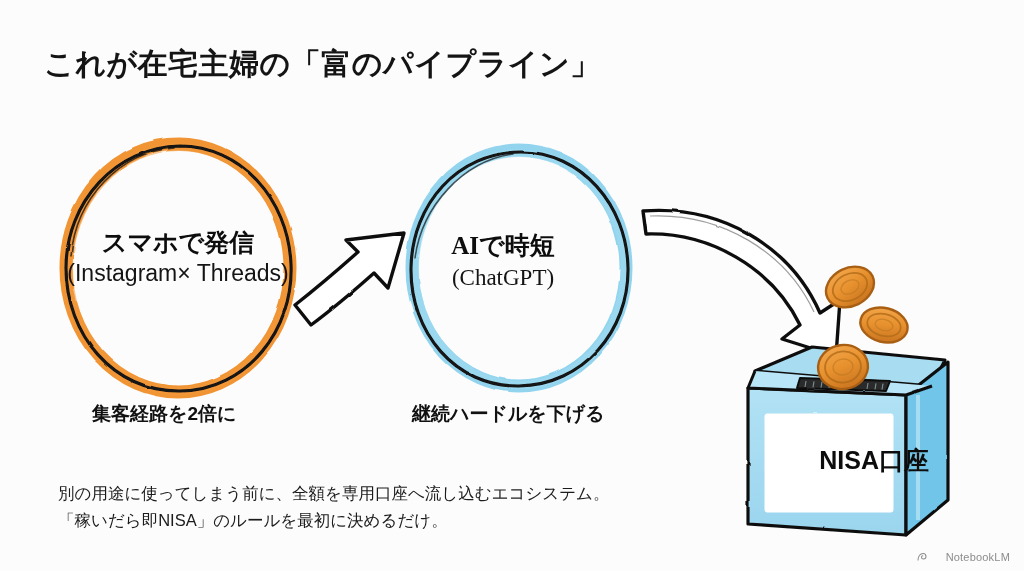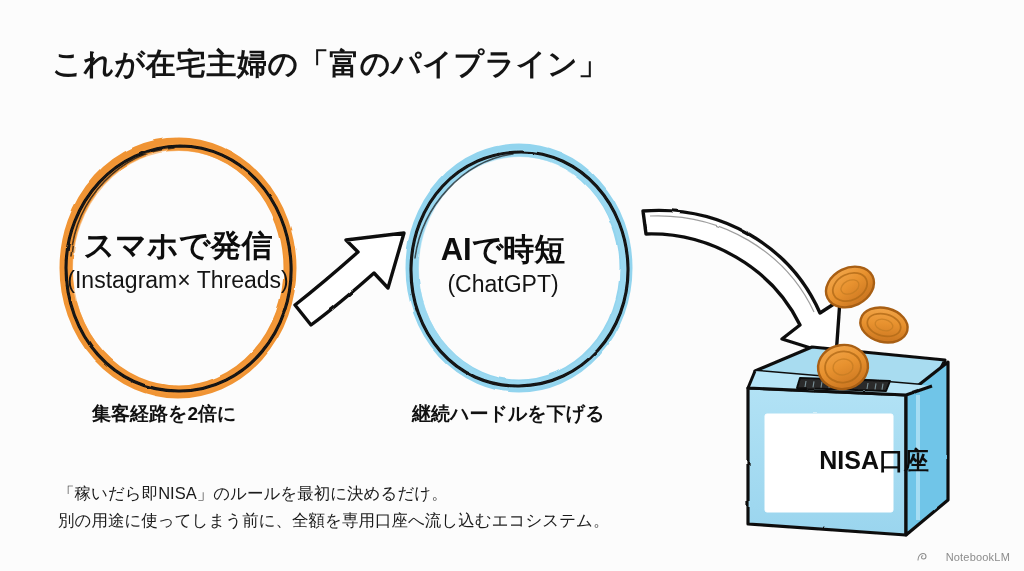--- a/index.html
+++ b/index.html
@@ -20,53 +20,53 @@
   #slide {
     position: absolute;
     inset: 0;
     width: 1024px;
     height: 571px;
   }
 
   
   #title {
     position: absolute;
-    left: 52px;
+    left: 44px;
     top: 44px;
     font-size: 30px;
     font-weight: 700;
     color: #141414;
     letter-spacing: 0.5px;
     white-space: nowrap;
   }
 
   
   .node-text {
     position: absolute;
     text-align: center;
     pointer-events: none;
   }
   .node-title {
-    font-size: 31px;
+    font-size: 25px;
     font-weight: 700;
     color: #0d0d0d;
     line-height: 1.15;
     white-space: nowrap;
   }
   .node-sub {
     font-size: 23px;
     font-weight: 400;
     color: #141414;
     line-height: 1.2;
     margin-top: 3px;
     white-space: nowrap;
   }
 
   #node1-text { left: 62px; top: 228px; width: 232px; }
-  #node2-text { left: 410px; top: 232px; width: 186px; }
+  #node2-text { left: 410px; top: 232px; width: 186px; font-family: Liberation Serif, serif; }
 
   
   .caption {
     position: absolute;
     font-size: 19px;
     font-weight: 700;
     color: #111;
     white-space: nowrap;
   }
   #caption1 { left: 92px; top: 401px; }
@@ -251,22 +251,22 @@
     <div class="node-sub">(ChatGPT)</div>
   </div>
 
   <div class="caption" id="caption1">集客経路を2倍に</div>
   <div class="caption" id="caption2">継続ハードルを下げる</div>
 
 
   <div id="box-label">NISA口座</div>
 
   <div id="footnote">
+    <div>別の用途に使ってしまう前に、全額を専用口座へ流し込むエコシステム。</div>
     <div>「稼いだら即NISA」のルールを最初に決めるだけ。</div>
-    <div>別の用途に使ってしまう前に、全額を専用口座へ流し込むエコシステム。</div>
   </div>
 
   <div id="watermark">
     <span class="wm-icon">
       <svg width="12" height="12" viewBox="0 0 24 24" aria-hidden="true">
         <path d="M4 18 C4 10 9 5 14 5 C18 5 20 8 20 11 C20 14 18 16 15 16
                  C12.5 16 11 14.5 11 12.5 C11 10.8 12.2 9.6 13.6 9.6" fill="none" stroke="#8c8c8c" stroke-width="2.1" stroke-linecap="round"></path>
       </svg>
     </span>
     <span>NotebookLM</span>

